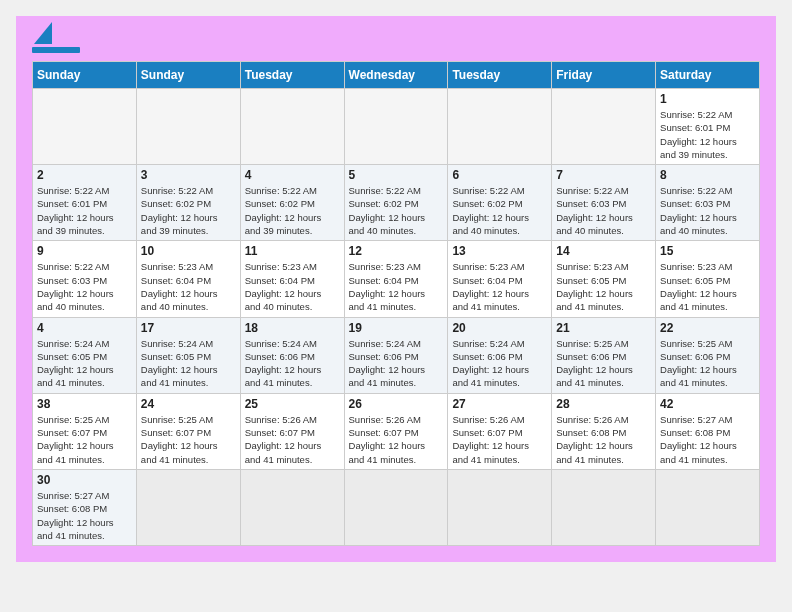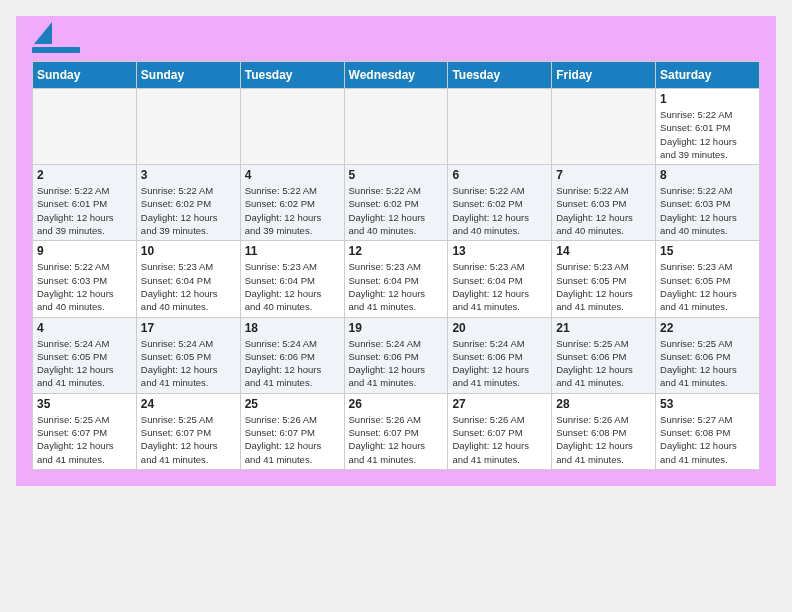--- a/index.html
+++ b/index.html
@@ -232,21 +232,21 @@
             <span class="day-number">21</span>
             <div class="day-info">Sunrise: 5:25 AM<br>Sunset: 6:06 PM<br>Daylight: 12 hours and 41 minutes.</div>
           </td>
           <td>
             <span class="day-number">22</span>
             <div class="day-info">Sunrise: 5:25 AM<br>Sunset: 6:06 PM<br>Daylight: 12 hours and 41 minutes.</div>
           </td>
         </tr>
         <tr>
           <td>
-            <span class="day-number">35</span>
+            <span class="day-number">38</span>
             <div class="day-info">Sunrise: 5:25 AM<br>Sunset: 6:07 PM<br>Daylight: 12 hours and 41 minutes.</div>
           </td>
           <td>
             <span class="day-number">24</span>
             <div class="day-info">Sunrise: 5:25 AM<br>Sunset: 6:07 PM<br>Daylight: 12 hours and 41 minutes.</div>
           </td>
           <td>
             <span class="day-number">25</span>
             <div class="day-info">Sunrise: 5:26 AM<br>Sunset: 6:07 PM<br>Daylight: 12 hours and 41 minutes.</div>
           </td>
@@ -256,19 +256,31 @@
           </td>
           <td>
             <span class="day-number">27</span>
             <div class="day-info">Sunrise: 5:26 AM<br>Sunset: 6:07 PM<br>Daylight: 12 hours and 41 minutes.</div>
           </td>
           <td>
             <span class="day-number">28</span>
             <div class="day-info">Sunrise: 5:26 AM<br>Sunset: 6:08 PM<br>Daylight: 12 hours and 41 minutes.</div>
           </td>
           <td>
-            <span class="day-number">53</span>
+            <span class="day-number">42</span>
             <div class="day-info">Sunrise: 5:27 AM<br>Sunset: 6:08 PM<br>Daylight: 12 hours and 41 minutes.</div>
           </td>
+        </tr>
+        <tr class="row-shaded">
+          <td>
+            <span class="day-number">30</span>
+            <div class="day-info">Sunrise: 5:27 AM<br>Sunset: 6:08 PM<br>Daylight: 12 hours and 41 minutes.</div>
+          </td>
+          <td class="empty"></td>
+          <td class="empty"></td>
+          <td class="empty"></td>
+          <td class="empty"></td>
+          <td class="empty"></td>
+          <td class="empty"></td>
         </tr>
       </tbody>
   </table>
 </div>
 
 </body></html>

